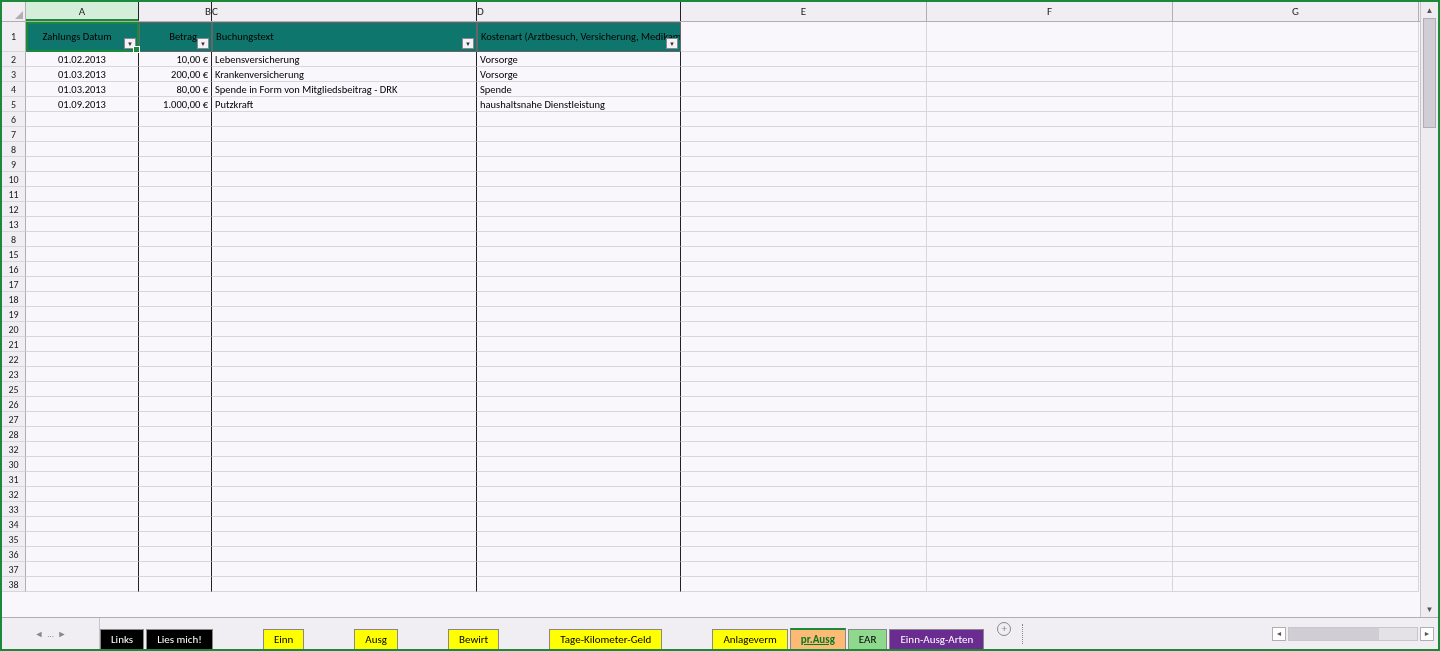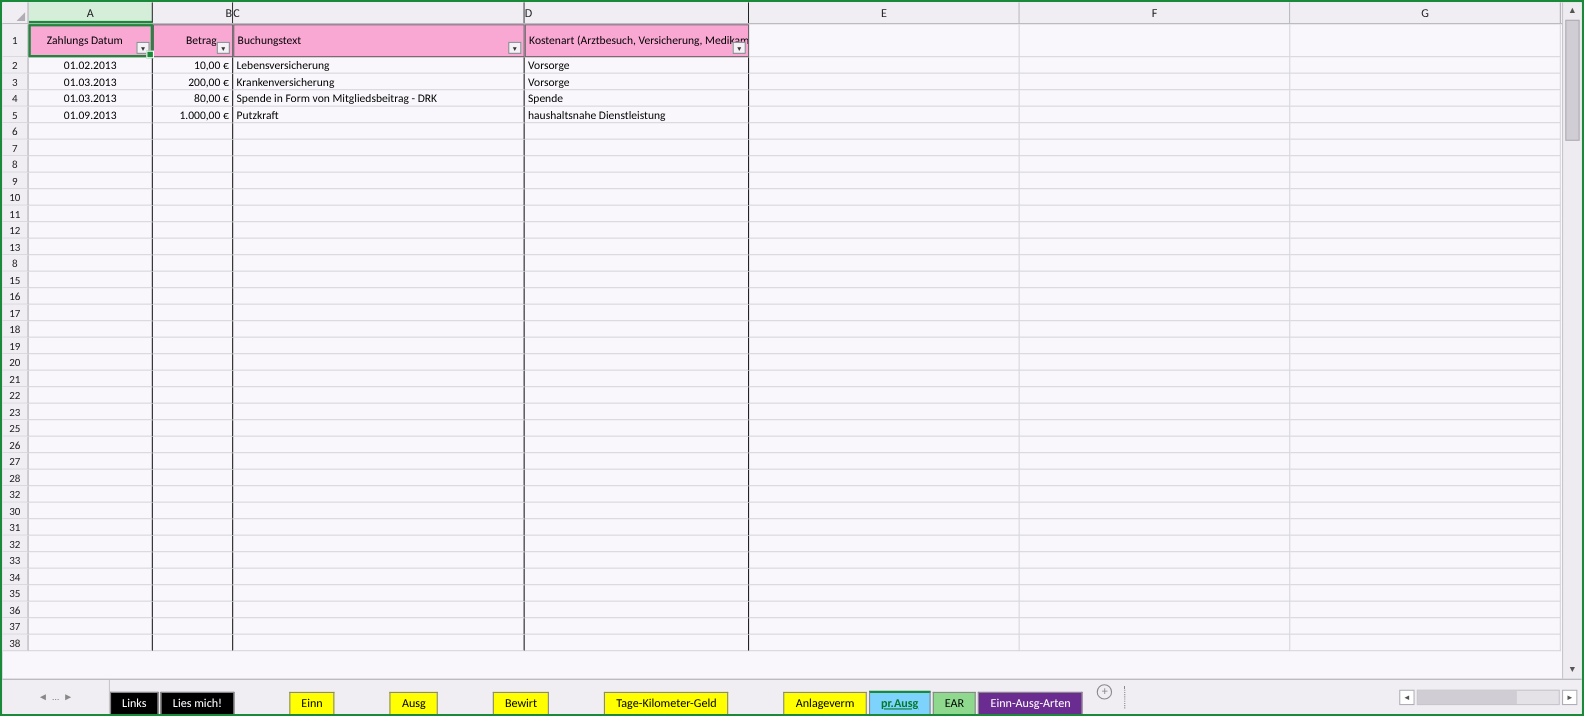--- a/index.html
+++ b/index.html
@@ -55,21 +55,21 @@
     .cD { width: 204px; text-align: left; }
     .cE { width: 246px; }
     .cF { width: 246px; }
     .cG { width: 246px; }
     .cD { border-right: 1px solid #222; }
     .cA { border-right: 1px solid #222; }
     .cB { border-right: 1px solid #222; }
     .cC { border-right: 1px solid #222; }
     .rowh { border-right: 1px solid #b0aeb4; }
     .hdrcell {
-      background: #f9a8d4;
+      background: #0f766e;
       border: 1px solid #666;
       font-size: 10.5px;
       color: #000;
       position: relative;
       padding: 1px 14px 1px 3px;
       display: flex;
       align-items: center;
       overflow: hidden;
     }
     .hdrcell.center { justify-content: center; text-align: center; }
@@ -119,21 +119,21 @@
       border: 1px solid #888; border-bottom: none;
       margin-right: 2px;
       font-size: 11px; line-height: 20px;
       position: relative;
       cursor: pointer;
     }
     .tab.black { background: #000; color: #fff; }
     .tab.yellow { background: #ffff00; color: #000; margin-left: 48px; }
     .tab.green { background: #8fd98f; color: #000; }
     .tab.purple { background: #6b2c91; color: #fff; }
-    .tab.active { background: #7dd3fc; color: #047a2a; border-top: 2px solid #1a8a3a; font-weight: bold; height: 22px; line-height: 19px; text-decoration: underline; }
+    .tab.active { background: #fdba74; color: #047a2a; border-top: 2px solid #1a8a3a; font-weight: bold; height: 22px; line-height: 19px; text-decoration: underline; }
     .newtab {
       width: 28px; height: 21px; margin-left: 4px;
       display: flex; align-items: center; justify-content: center;
       color: #888; font-size: 11px;
     }
     .newtab span { border: 1px solid #888; border-radius: 50%; width: 14px; height: 14px; line-height: 12px; text-align: center; }
     .tabsep { width: 6px; margin: 6px 4px 0 4px; border-left: 1px dotted #888; height: 20px; }
     .hscroll {
       margin-left: auto; width: 170px; display: flex; align-items: center; gap: 2px;
       padding: 0 4px;

